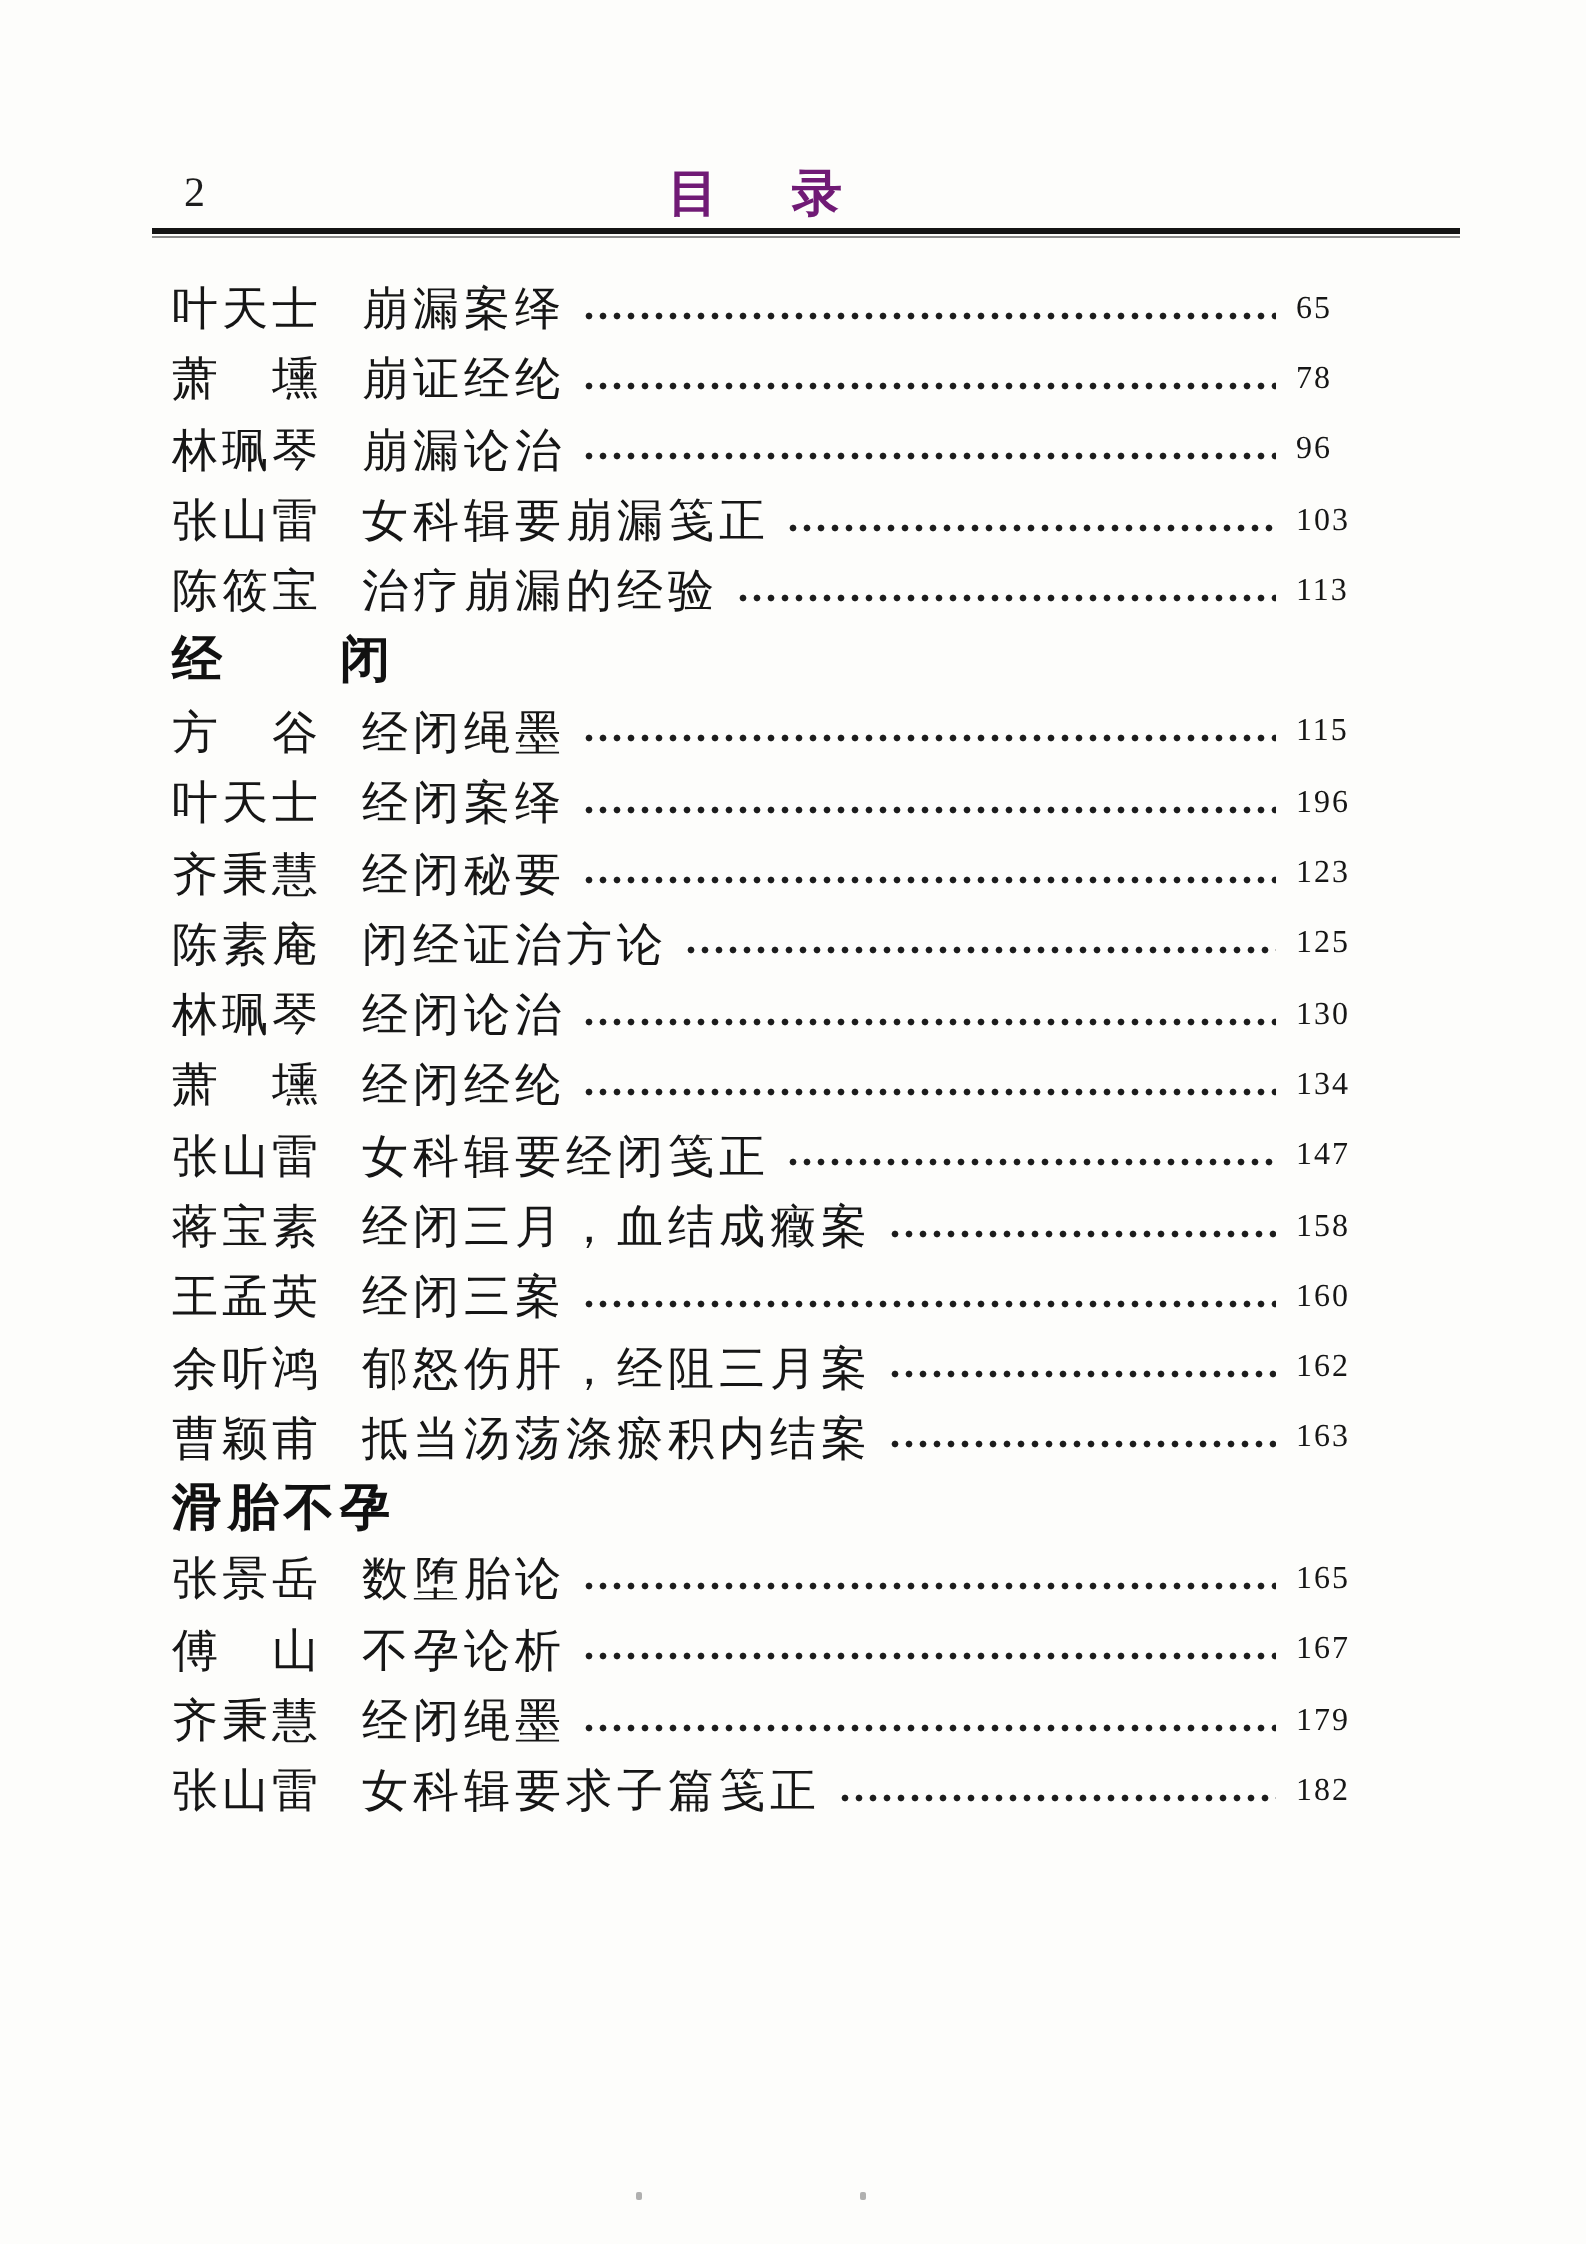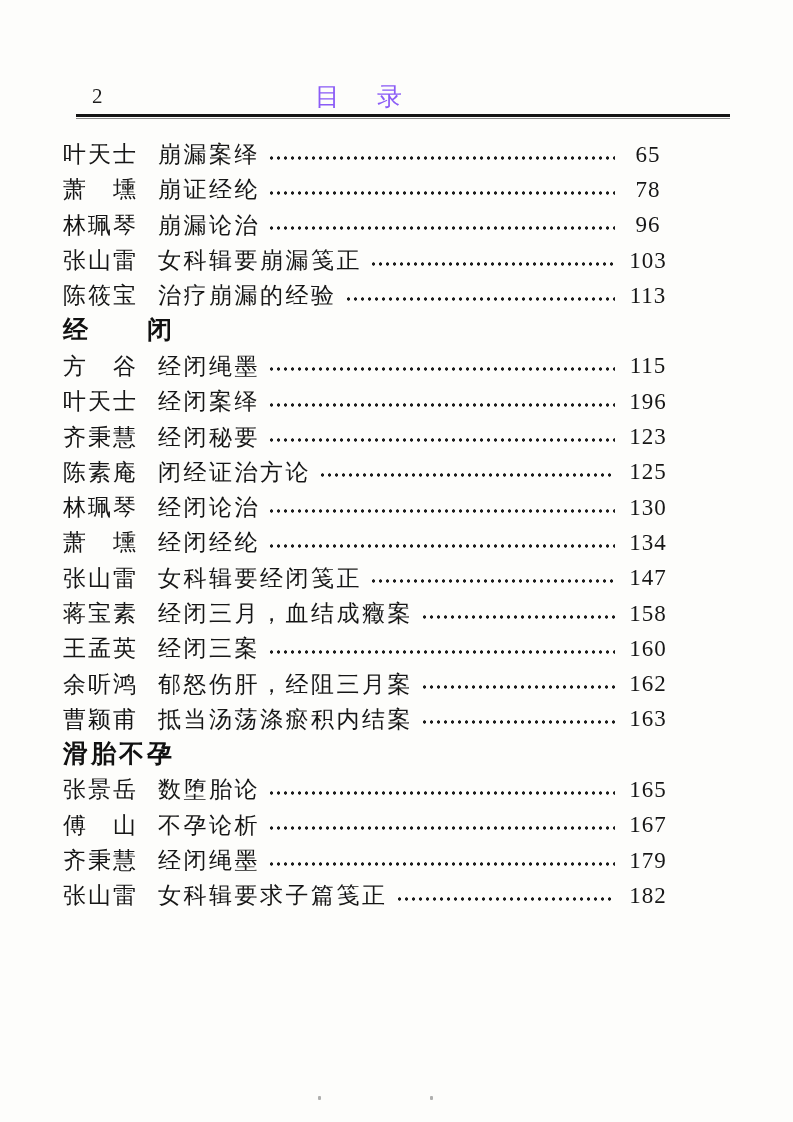--- a/index.html
+++ b/index.html
@@ -14,34 +14,34 @@
     width: 793px; height: 1122px;
     background: #fdfdfb;
     overflow: hidden;
   }
   
   .page-number {
     position: absolute; left: 92px; top: 84px;
     font-size: 21px; color: #1d1d1d;
   }
   .page-title {
-    position: absolute; left: 315px; top: 80px;
+    position: absolute; left: 334px; top: 80px;
     font-size: 25px; letter-spacing: 6px;
-    color: #8b5cf6; font-weight: 400;
+    color: #701a75; font-weight: 700;
     white-space: pre;
   }
   .header-rule {
     position: absolute; left: 76px; top: 114px; width: 654px; height: 5px;
     border-top: 3px solid #141414;
     border-bottom: 1px solid #8a8a8a;
     box-sizing: border-box;
   }
   
   .toc-list {
-    position: absolute; left: 63px; top: 137px; width: 608px;
+    position: absolute; left: 86px; top: 137px; width: 608px;
   }
   .toc-row {
     display: flex; align-items: center;
     height: 35.3px;
     font-size: 23px;
   }
   .toc-row .author {
     flex: 0 0 95px;
     letter-spacing: 2px;
     white-space: pre;
@@ -59,22 +59,22 @@
     height: 10px;
     margin: 6px 10px 0 8px;
     background-image: radial-gradient(circle, #1c1c1c 1.4px, rgba(0,0,0,0) 1.9px);
     background-size: 7px 10px;
     background-position: left center;
     background-repeat: repeat-x;
   }
   .toc-row .pagenum {
     flex: 0 0 auto;
     min-width: 46px;
-    text-align: center;
-    font-size: 23px;
+    text-align: left;
+    font-size: 16px;
     letter-spacing: 1px;
     color: #161616;
   }
   .toc-heading {
     display: flex; align-items: flex-start;
     height: 35.3px;
   }
   .toc-heading .h-text {
     font-family: "Liberation Sans", "DejaVu Sans", sans-serif;
     font-weight: 700;

